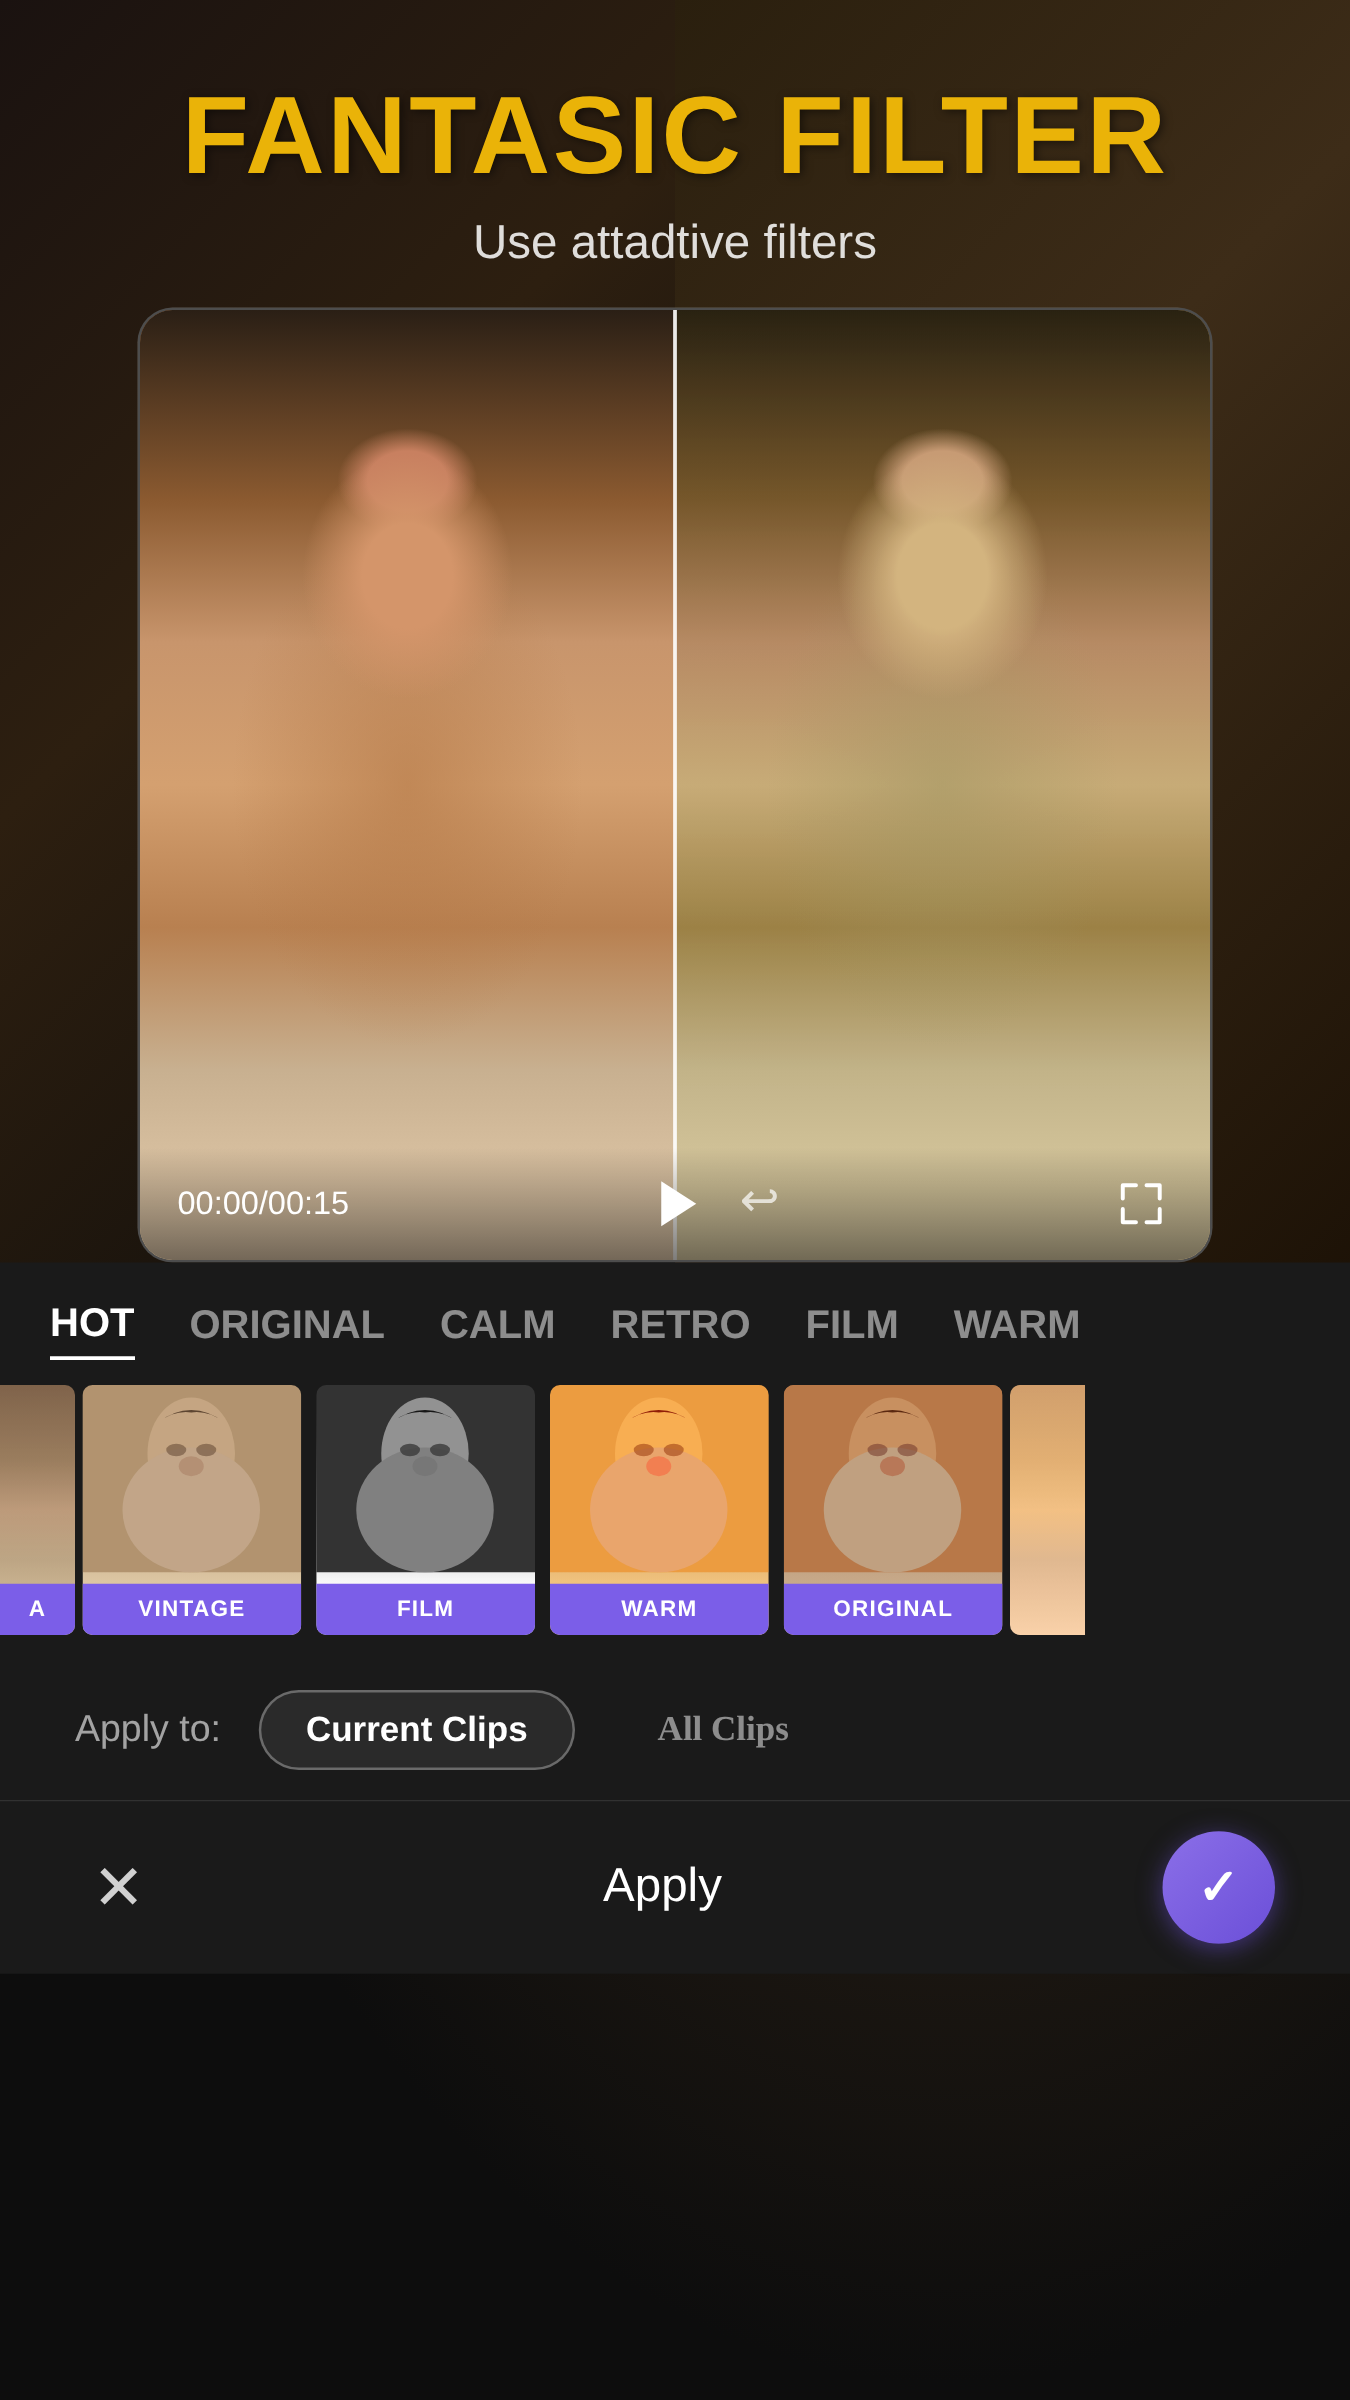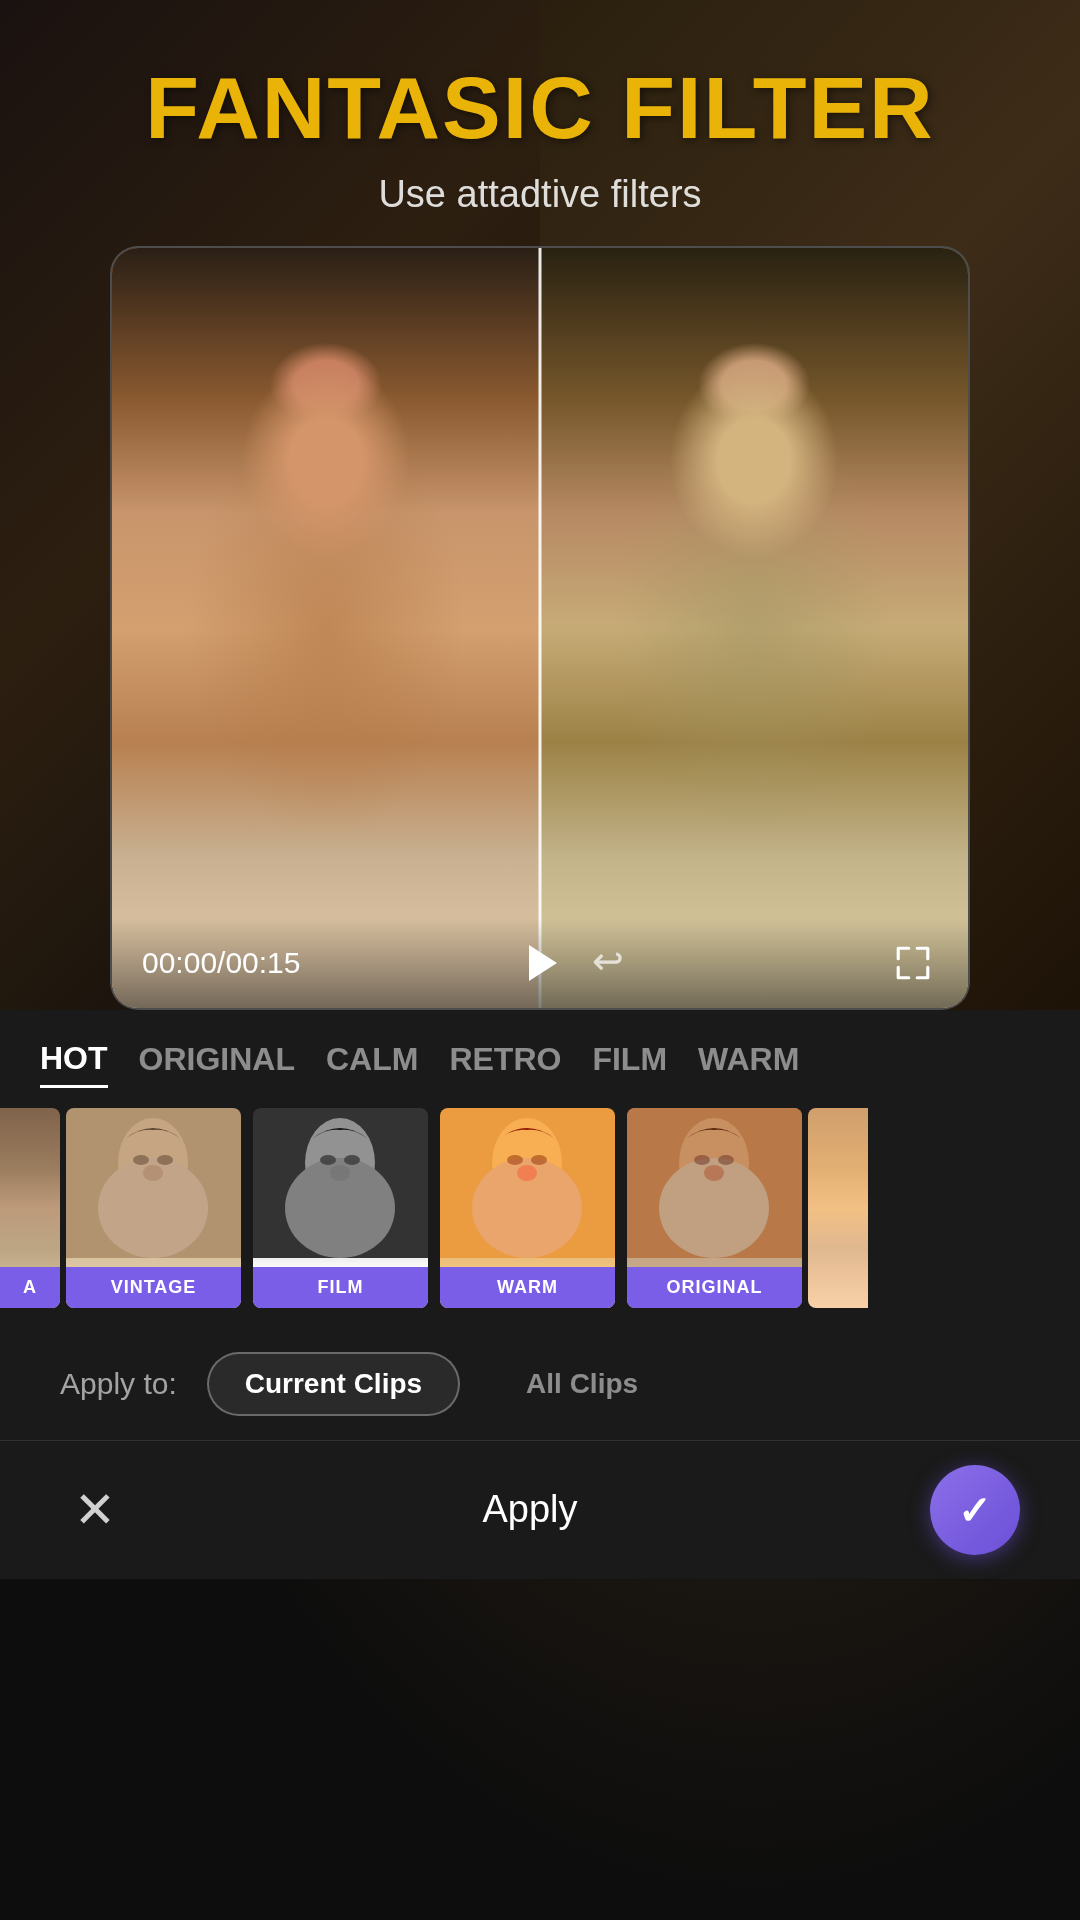--- a/index.html
+++ b/index.html
@@ -159,21 +159,21 @@
       right: 0;
       padding: 20px 30px;
       background: linear-gradient(transparent, rgba(0,0,0,0.5));
       display: flex;
       align-items: center;
       z-index: 10;
     }
 
     .time-display {
       color: #ffffff;
-      font-size: 30px;
+      font-size: 26px;
       font-weight: 400;
     }
 
     .play-btn {
       position: absolute;
       left: 50%;
       transform: translateX(-50%);
       width: 60px;
       height: 60px;
       display: flex;
@@ -213,21 +213,21 @@
       cursor: pointer;
     }
 
     
     .filter-tabs {
       position: relative;
       z-index: 10;
       background: #1a1a1a;
       padding: 30px 40px 20px;
       display: flex;
-      gap: 31px;
+      gap: 44px;
       align-items: center;
       overflow: hidden;
     }
 
     .filter-tab {
       font-size: 32px;
       font-weight: 600;
       color: rgba(255,255,255,0.5);
       cursor: pointer;
       padding-bottom: 8px;
@@ -343,20 +343,21 @@
     .apply-btn.active {
       background: #2a2a2a;
       color: #ffffff;
       border: 2px solid rgba(255,255,255,0.3);
     }
 
     .apply-btn.inactive {
       background: transparent;
       color: rgba(255,255,255,0.5);
       border: none;
+      font-family: Liberation Serif, serif;
     }
 
     
     .bottom-bar {
       position: relative;
       z-index: 10;
       background: #1a1a1a;
       padding: 24px 60px;
       display: flex;
       align-items: center;

